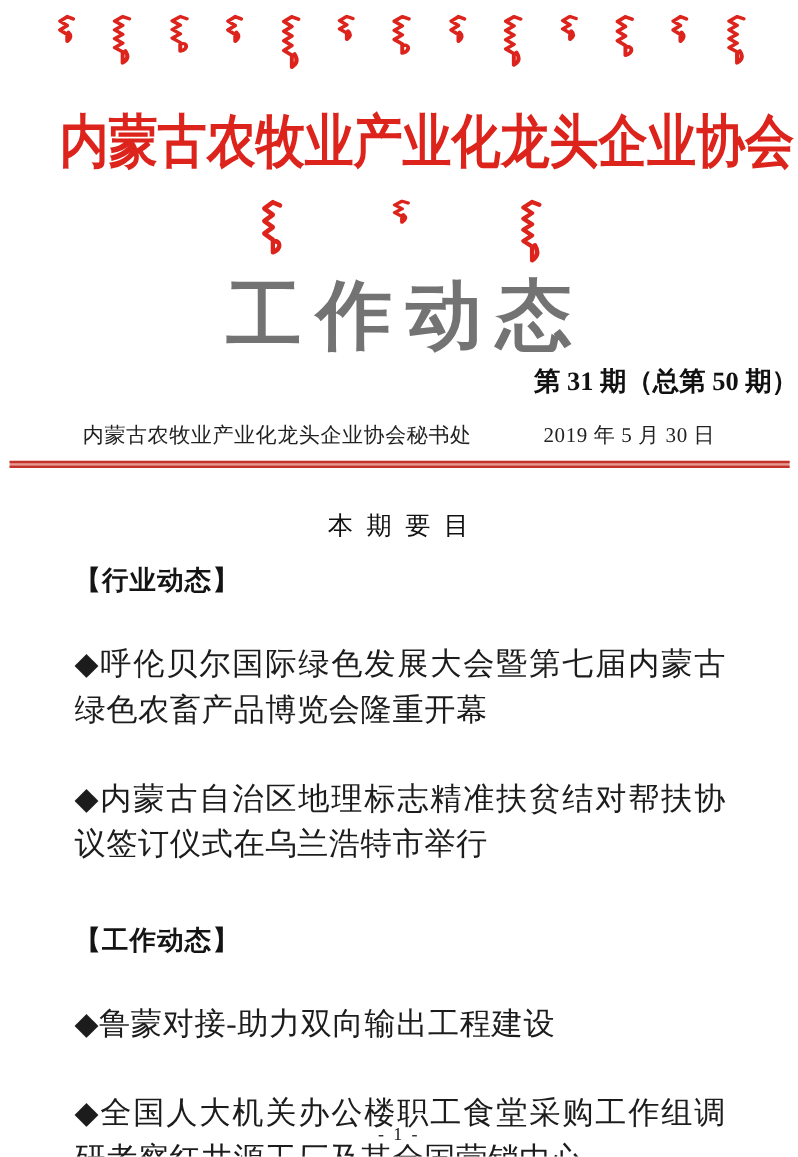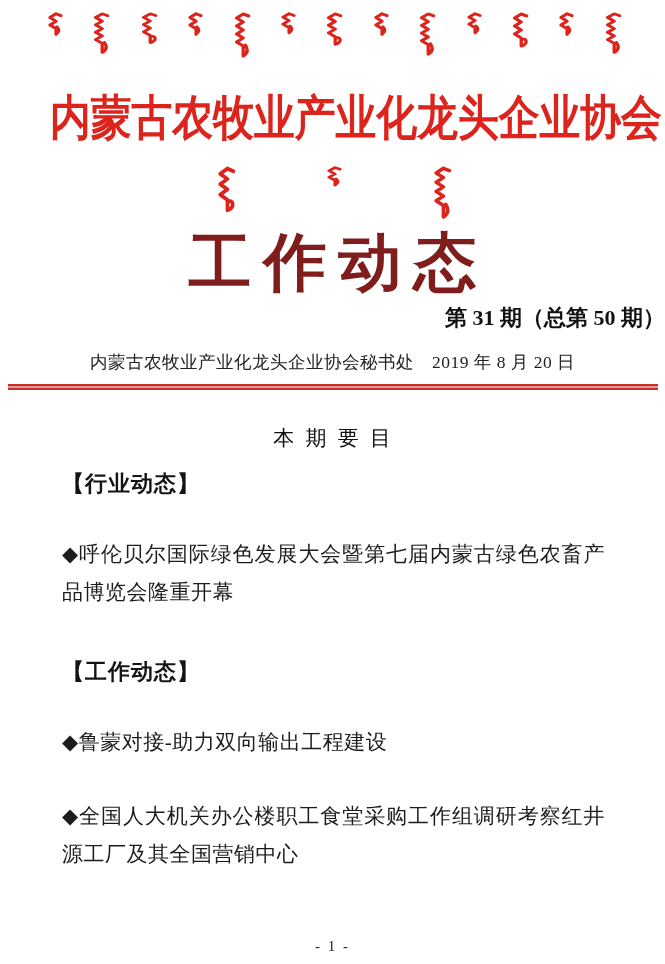--- a/index.html
+++ b/index.html
@@ -27,30 +27,30 @@
   .org-title {
     position:absolute; top:86px; left:0; width:100%;
     text-align:center; white-space:nowrap;
     font-size:48px; font-weight:bold; color:#dc241c;
     transform:scaleX(0.85); transform-origin:50% 50%;
     letter-spacing:0px;
   }
   .newsletter-title {
     position:absolute; top:220px; left:0; width:100%;
     text-align:center; white-space:nowrap;
-    font-size:63px; font-weight:bold; color:#7f1d1d;
+    font-size:63px; font-weight:bold; color:#737373;
     letter-spacing:12px; text-indent:12px;
   }
   .issue-line {
     position:absolute; top:303px; left:0; width:100%;
     text-align:right; font-size:22px; font-weight:bold; color:#111;
   }
   .pub-line {
     position:absolute; top:350px; left:69px; right:69px;
-    display:flex; justify-content:center;
+    display:flex; justify-content:space-between;
     font-size:17.5px; color:#222; letter-spacing:0.5px;gap:18px;
   }
   .red-rule {
     position:absolute; top:384px; left:8px; right:7px; height:6px;
     background:#e79a94;
     border-top:2px solid #c3322b;
     border-bottom:2px solid #c3322b;
   }
   
   .toc { position:absolute; top:424px; left:62px; right:60px; }
@@ -60,21 +60,21 @@
     font-family:"Liberation Serif","DejaVu Serif",serif;
   }
   .toc-section-title {
     margin-top:17px;
     font-size:22px; font-weight:bold; color:#141414;
     font-family:Liberation Sans, sans-serif;
     letter-spacing:1px;
   }
   .toc-items { margin-top:6px; }
   .toc-item {
-    font-size:21px; line-height:38px;
+    font-size:26px; line-height:38px;
     text-align:justify; text-justify:inter-ideograph;
     letter-spacing:0.5px; color:#1c1c1c;margin-top:36px;
   }
   .toc-section + .toc-section { margin-top:46px; }
   
   .footer {
     position:absolute; top:938px; left:0; width:100%;
     text-align:center; font-size:15px; color:#222; letter-spacing:2px;
   }
 </style>
@@ -152,32 +152,33 @@
         <use href="#mg-a"></use>
       </svg>
   </div>
 
   <div class="newsletter-title">工作动态</div>
 
   <div class="issue-line">第 31 期（总第 50 期）</div>
 
   <div class="pub-line">
     <span>内蒙古农牧业产业化龙头企业协会秘书处</span>
-    <span>2019 年 8 月 20 日</span>
+    <span>2019 年 5 月 30 日</span>
   </div>
 
   <div class="red-rule"></div>
 
   <div class="toc">
     <div class="toc-heading">本 期 要 目</div>
 
     <div class="toc-section">
       <div class="toc-section-title">【行业动态】</div>
       <div class="toc-items">
         <p class="toc-item">◆呼伦贝尔国际绿色发展大会暨第七届内蒙古绿色农畜产品博览会隆重开幕</p>
+        <p class="toc-item">◆内蒙古自治区地理标志精准扶贫结对帮扶协议签订仪式在乌兰浩特市举行</p>
       </div>
     </div>
 
     <div class="toc-section">
       <div class="toc-section-title">【工作动态】</div>
       <div class="toc-items">
         <p class="toc-item">◆鲁蒙对接-助力双向输出工程建设</p>
         <p class="toc-item">◆全国人大机关办公楼职工食堂采购工作组调研考察红井源工厂及其全国营销中心</p>
       </div>
     </div>

